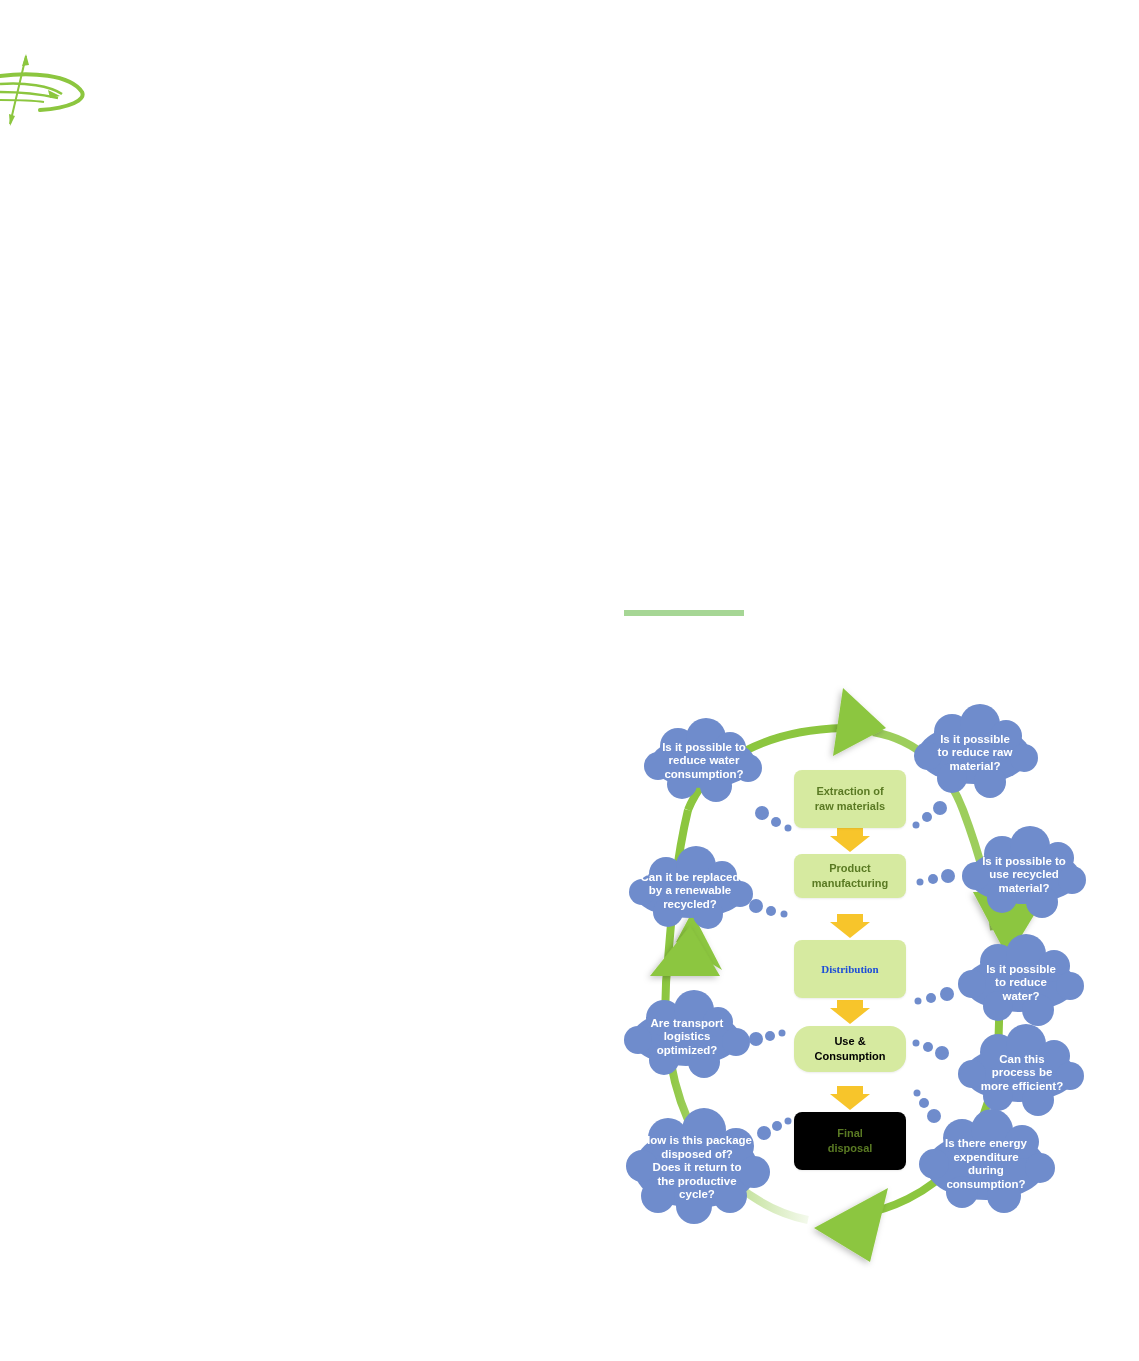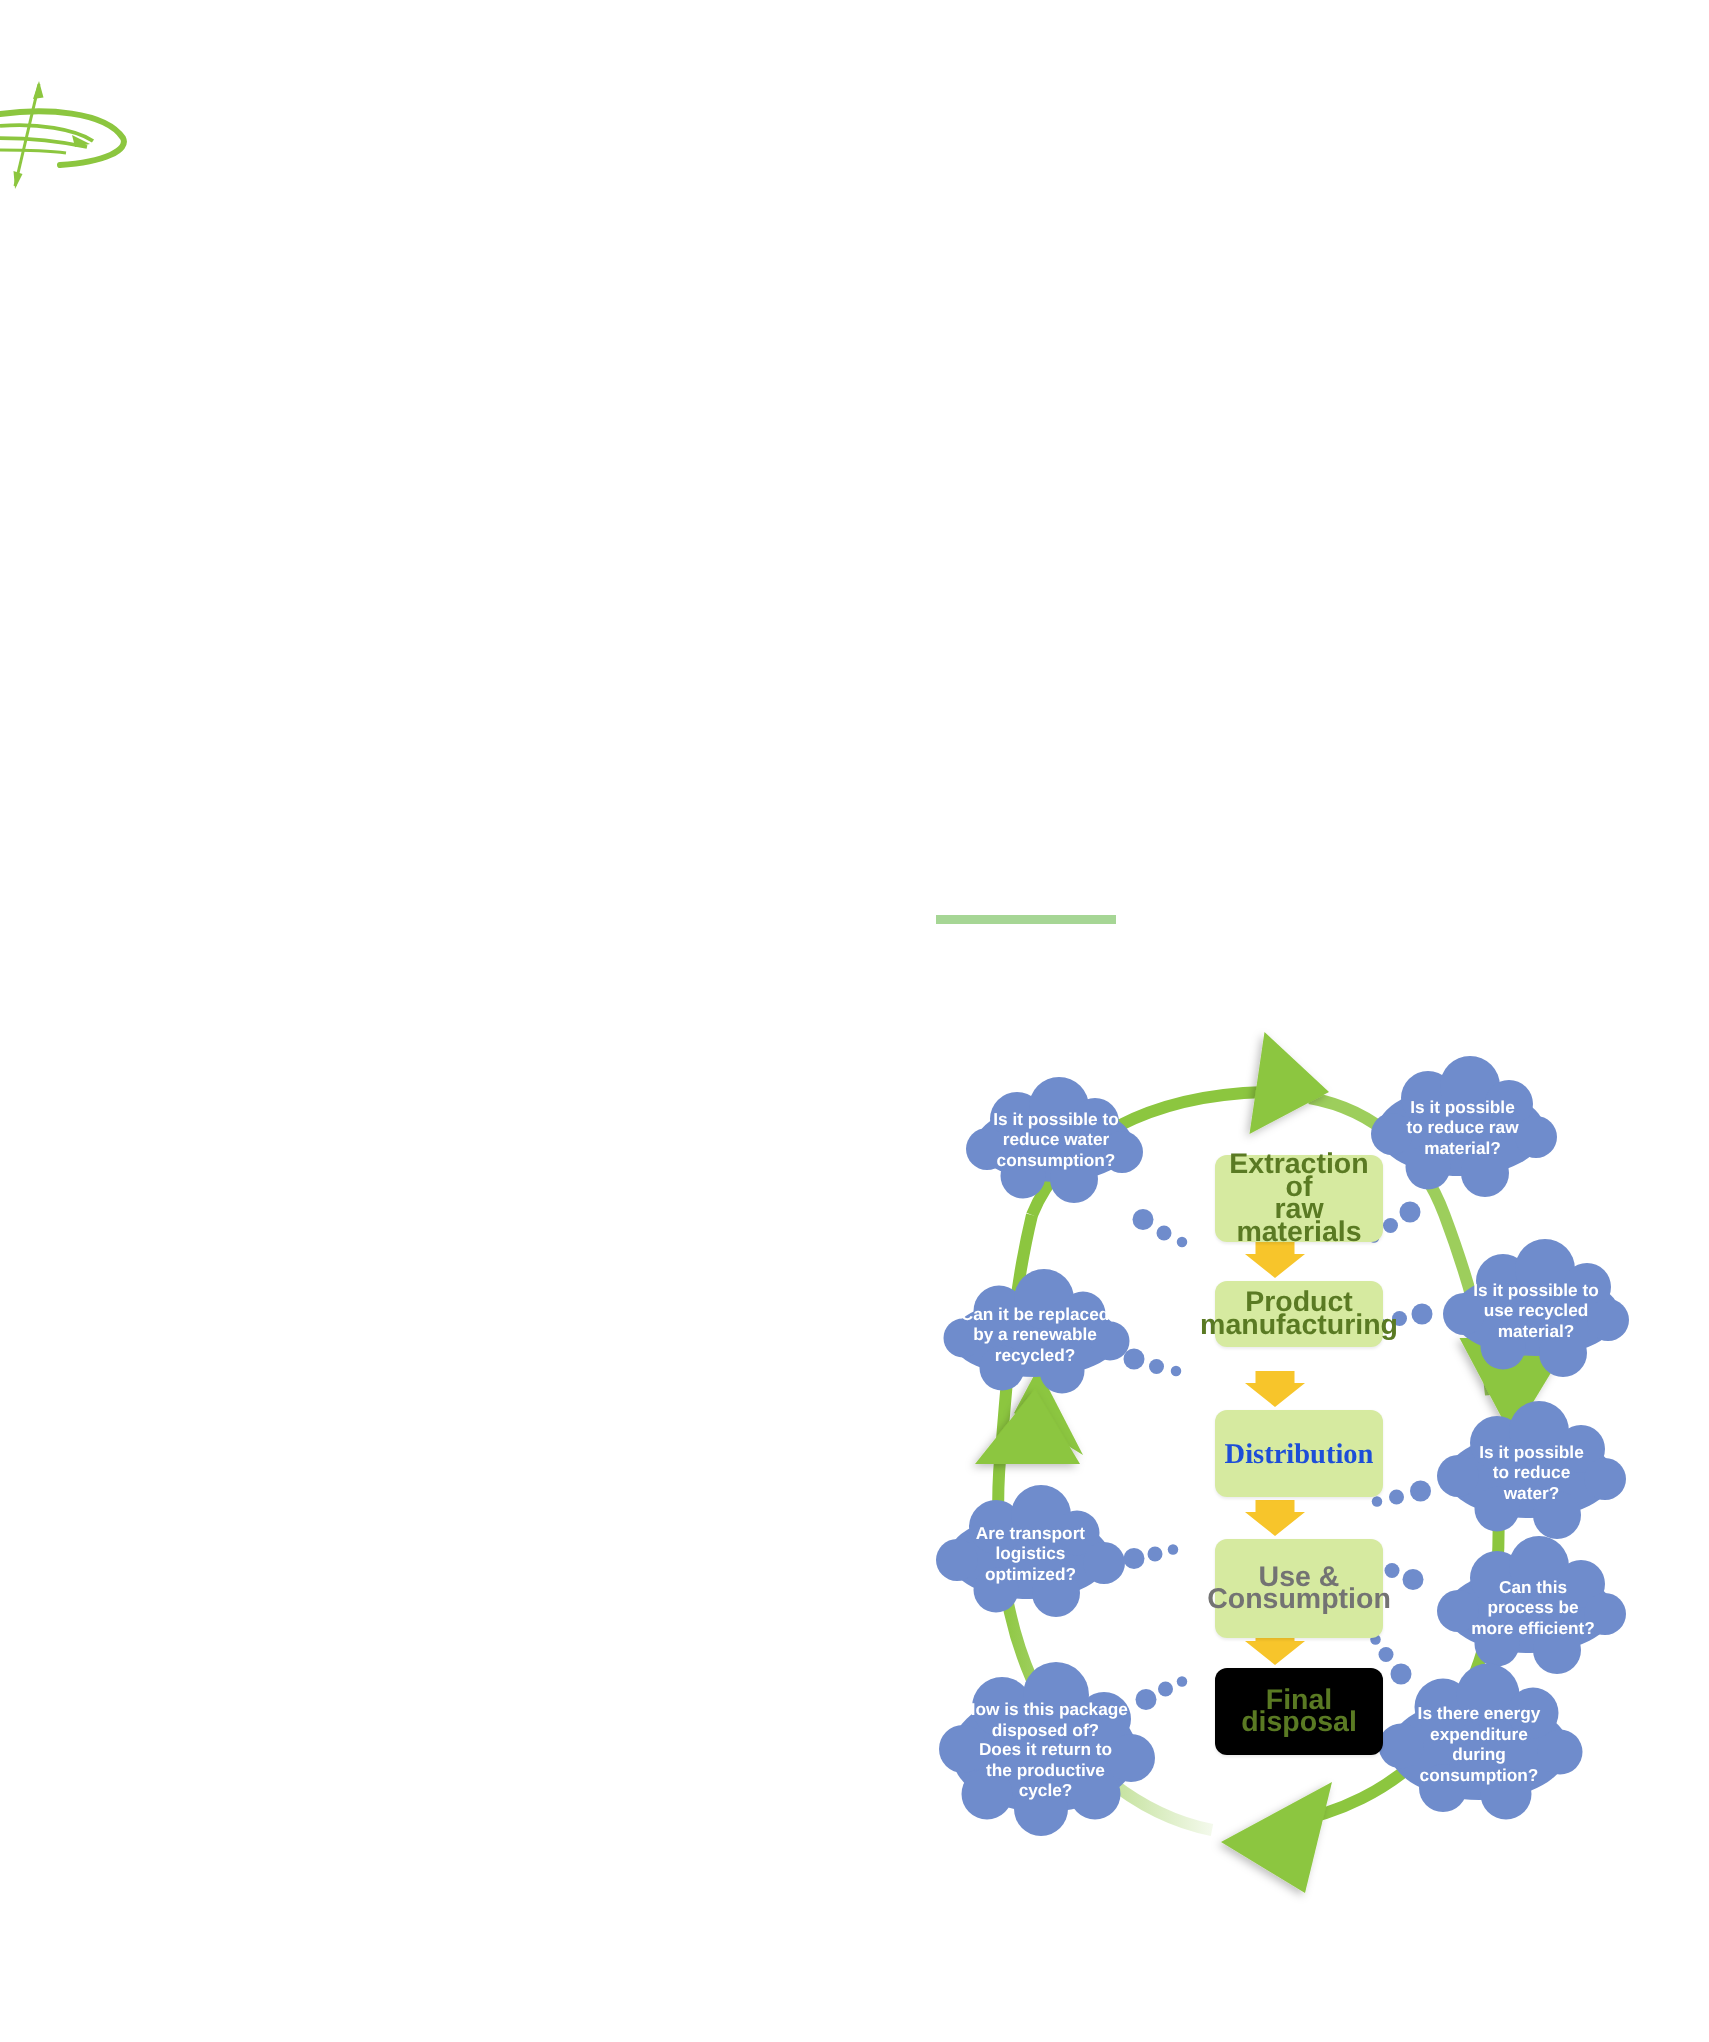--- a/index.html
+++ b/index.html
@@ -2,23 +2,23 @@
 <html><head>
 <meta charset="utf-8">
 <style>
   html, body { margin: 0; padding: 0; background: #ffffff; }
   body { width: 1139px; height: 1361px; position: relative; overflow: hidden;
          font-family: "Liberation Sans", "DejaVu Sans", sans-serif; }
   .logo { position: absolute; left: 0; top: 52px; width: 90px; height: 76px; }
   .accent-rule { position: absolute; left: 624px; top: 610px; width: 120px; height: 6px; }
   .diagram { position: absolute; left: 618px; top: 680px; width: 480px; height: 600px; }
   .diagram svg { position: absolute; left: 0; top: 0; }
-  .stage { position: absolute; left: 192px; width: 112px; border-radius: 8px;
+  .stage { position: absolute; left: 176px; width: 112px; border-radius: 8px;
            display: flex; align-items: center; justify-content: center; text-align: center;
-           font-weight: bold; font-size: 19px; line-height: 15px; white-space: pre-line;
+           font-weight: bold; font-size: 11px; line-height: 15px; white-space: pre-line;
            box-shadow: 0 1px 2px rgba(0,0,0,0.08); }
   .cloud-text { position: absolute; display: flex; align-items: center; justify-content: center;
                 text-align: center; color: #ffffff; font-weight: bold; font-size: 11.5px;
                 line-height: 13.5px; white-space: pre-line; }
 </style>
 </head>
 <body>
 
 <div class="logo">
   <svg width="90" height="76" viewBox="0 0 90 76">
@@ -215,21 +215,21 @@
     <span>Extraction of
 raw materials</span>
   </div>
   <div class="stage" style="top:174px;height:44px;background:#d6eaa0;color:#5a7a23;">
     <span>Product
 manufacturing</span>
   </div>
   <div class="stage" style="top:260px;height:58px;background:#d6eaa0;color:#1d4ed8;font-family:Liberation Serif, serif;">
     <span>Distribution</span>
   </div>
-  <div class="stage" style="top:346px;height:66px;background:#d6eaa0;color:#737373;">
+  <div class="stage" style="top:346px;height:46px;background:#d6eaa0;color:#000000;border-radius:16px;">
     <span>Use &amp;
 Consumption</span>
   </div>
   <div class="stage" style="top:432px;height:58px;background:#000000;color:#5a7a23;">
     <span>Final
 disposal</span>
   </div>
 
   <div class="cloud-text" style="left:30px;top:56px;width:112px;height:50px;">
     <span>Is it possible to

